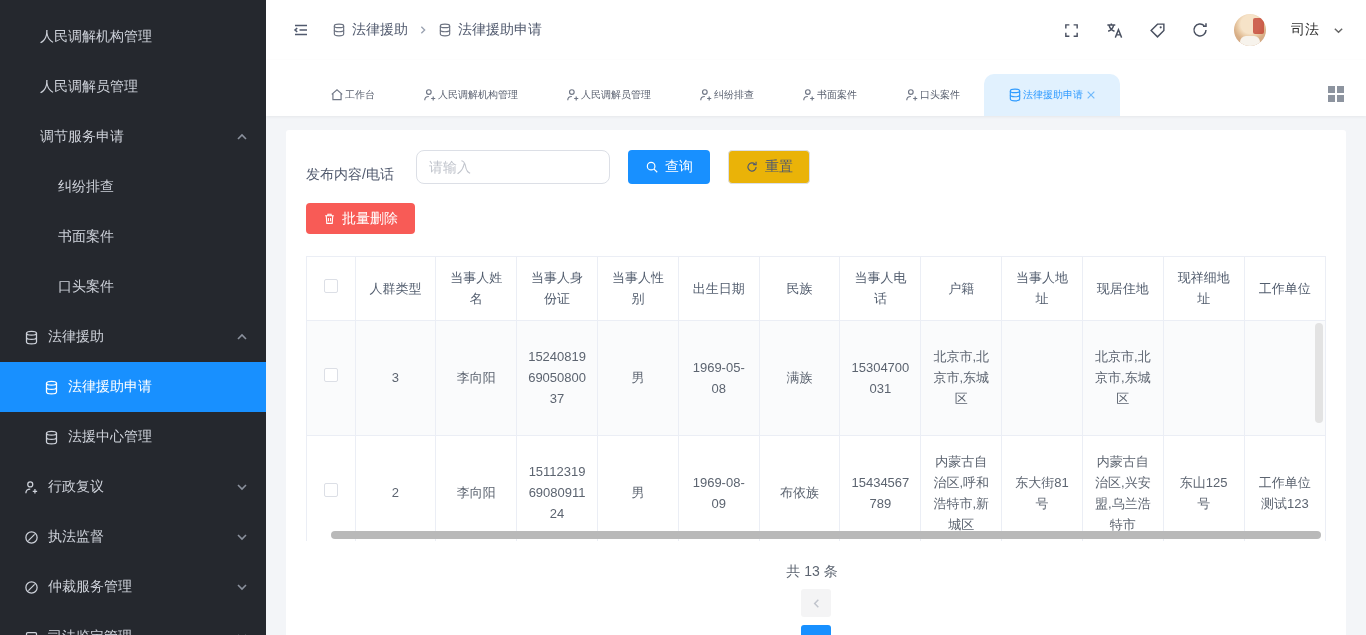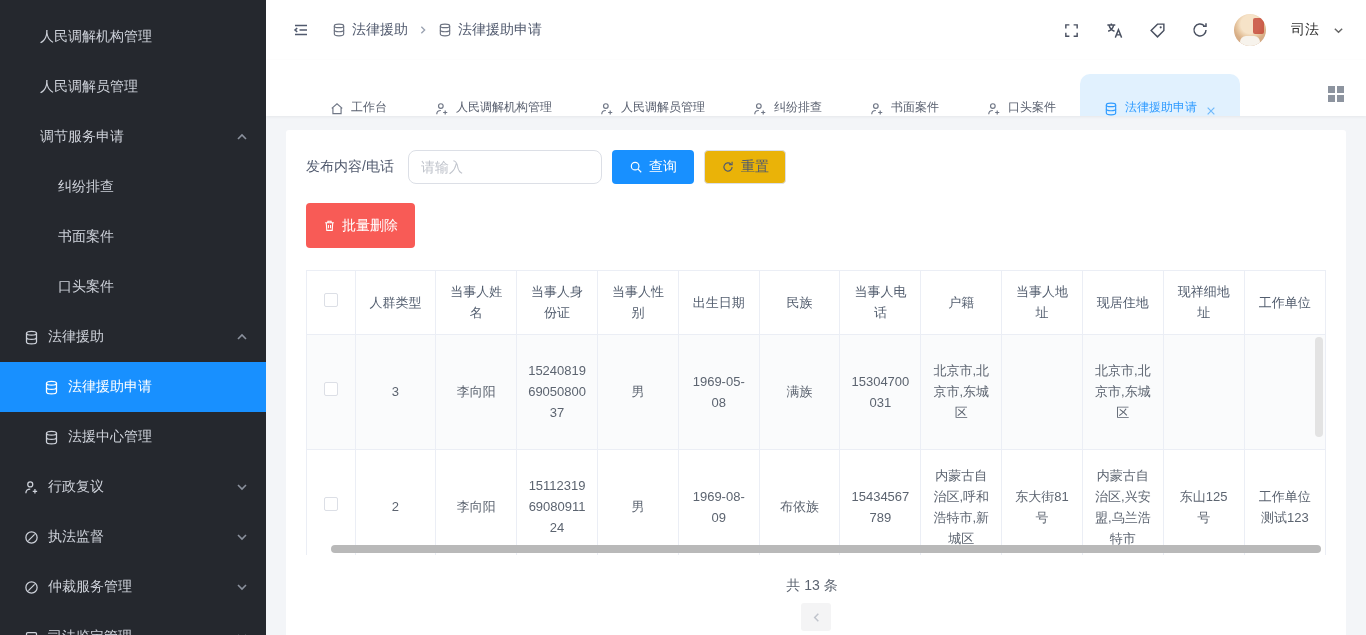--- a/index.html
+++ b/index.html
@@ -30,40 +30,40 @@
   .top-right { margin-left:auto; display:flex; align-items:center; gap:25px; }
   .tool-ic { color:#495060; display:flex; cursor:pointer; }
   .avatar { width:32px; height:32px; border-radius:50%; background:radial-gradient(circle at 50% 32%, #f6e3c8 0 34%, #e8c9a4 48%, #d9b088 62%, #c89d7c 100%); position:relative; overflow:hidden; cursor:pointer; }
   .avatar::after { content:""; position:absolute; right:2px; top:4px; width:11px; height:16px; background:#c0392b; opacity:.75; border-radius:2px; }
   .avatar::before { content:""; position:absolute; left:6px; bottom:-2px; width:20px; height:12px; background:#f7f3ec; border-radius:6px 6px 0 0; }
   .user-wrap { display:flex; align-items:center; gap:14px; cursor:pointer; color:#333; }
 
   
   .tabbar { height:56px; background:#fff; display:flex; align-items:flex-end; padding:0 14px 0 40px; box-shadow:0 1px 3px rgba(0,0,0,.06); flex:0 0 56px; position:relative; z-index:2; }
   .tabs { display:flex; align-items:flex-end; flex:1; }
-  .tab { height:42px; display:flex; align-items:flex-end; gap:7px; padding:0 24px; color:#5a6170; cursor:pointer; font-size:12px; }
+  .tab { height:42px; display:flex; align-items:center; gap:1px; padding:0 24px; color:#5a6170; cursor:pointer; font-size:10px; }
   .tab .ti { display:flex; color:#707786; }
   .tab.active { background:#e1f1fe; border-radius:10px 10px 0 0; color:#2f9bff; }
   .tab.active .ti { color:#2f9bff; }
   .tab .close { display:flex; color:#6fb9fb; margin-left:2px; }
   .grid-ic { width:16px; height:16px; display:grid; grid-template-columns:7px 7px; grid-template-rows:7px 7px; gap:2px; margin:0 8px 14px 8px; cursor:pointer; }
   .grid-ic i { background:#8d949f; display:block; }
 
   
   .content { flex:1; padding:14px 20px 0 20px; overflow:hidden; }
   .card { background:#fff; border-radius:3px; padding:20px 20px 0 20px; height:560px; }
 
-  .filter-row { display:flex; align-items:center; }
+  .filter-row { display:flex; align-items:flex-end;gap:8px; }
   .filter-label { margin-right:14px; color:#515a6e; }
   .filter-input { width:194px; height:34px; border:1px solid #dcdfe6; border-radius:8px; padding:0 12px; font-size:14px; color:#333; outline:none; font-family:inherit; }
   .filter-input::placeholder { color:#c0c4cc; }
   .btn { height:34px; display:inline-flex; align-items:center; gap:6px; border-radius:4px; padding:0 16px; font-size:14px; cursor:pointer; border:1px solid transparent; font-family:inherit; }
   .btn-primary { background:#1890ff; color:#fff; margin-left:10px; }
   .btn-plain { background:#eab308; color:#515a6e; border-color:#dcdfe6; margin-left:10px; }
-  .btn-danger { background:#f85b56; color:#fff; height:45px; margin-top:19px; }
+  .btn-danger { background:#f85b56; color:#fff; height:31px; margin-top:19px; }
 
   
   .tbl-wrap { margin-top:22px; position:relative; height:285px; overflow:hidden; border:1px solid #ebeef5; border-bottom:none; }
   table { border-collapse:collapse; table-layout:fixed; width:100%; font-size:13px; color:#5c6470; }
   col.c-check { width:48px; }
   th,td { border:1px solid #ebeef5; border-top:none; text-align:center; vertical-align:middle; padding:8px 11px; line-height:21px; word-break:break-all; background:#fff; }
   th { height:63px; color:#525d6e; font-weight:normal; border-top:none; }
   tr.r1 td { height:115px; background:#fafbfc; }
   tr.r2 td { height:115px; }
   th:first-child, td:first-child { border-left:none; }

